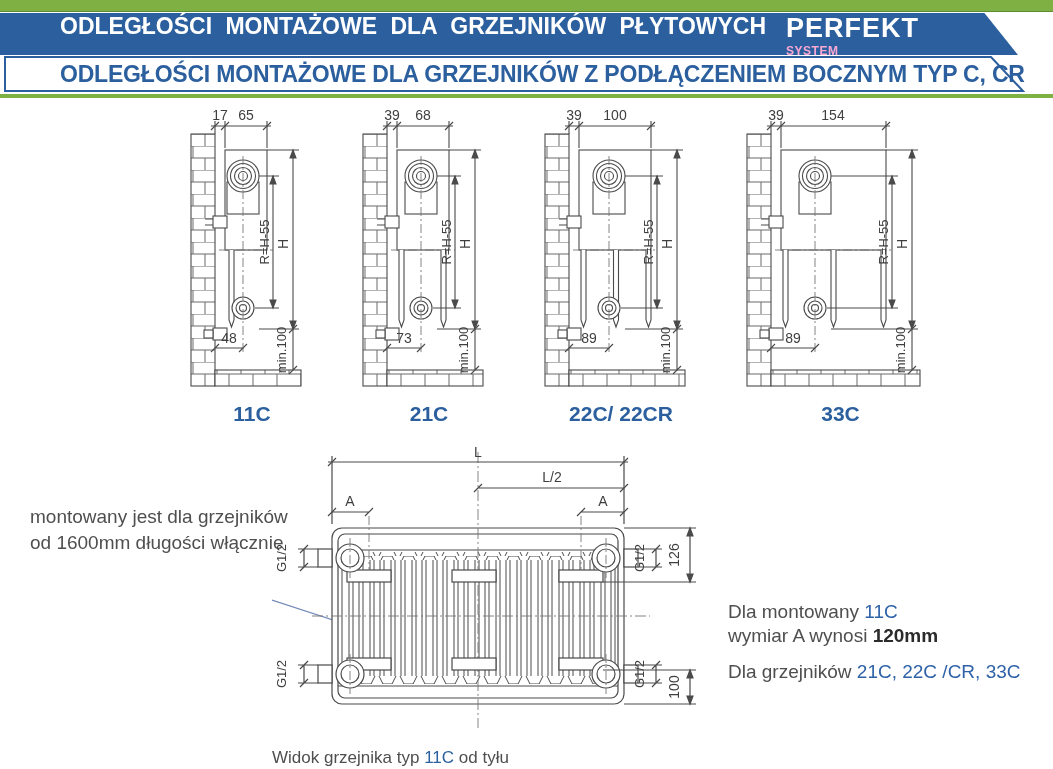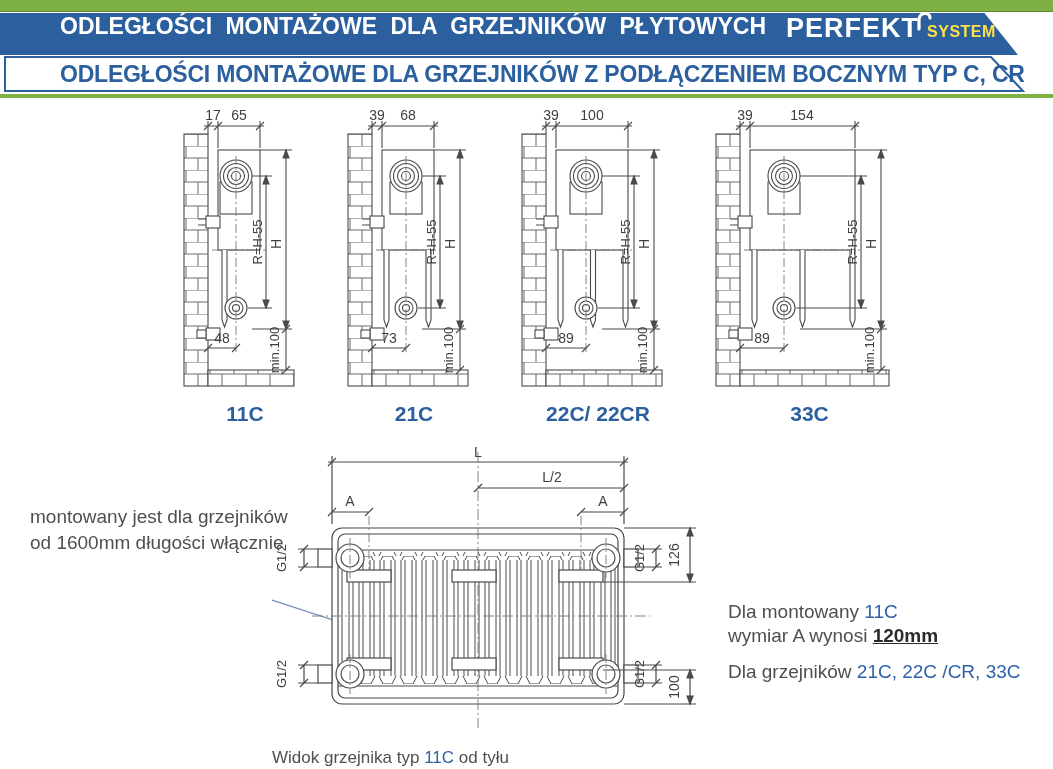--- a/index.html
+++ b/index.html
@@ -5,52 +5,52 @@
   * { margin:0; padding:0; box-sizing:border-box; }
   body { width:1053px; height:769px; background:#fff; font-family:"Liberation Sans", sans-serif; }
   .page { position:relative; width:1053px; height:769px; background:#ffffff; overflow:hidden; }
 
   
   .green-strip { position:absolute; top:0; left:0; width:1053px; height:12px; background:#7fb043; border-bottom:1px solid #5f8c31; }
   .banner-blue { position:absolute; top:13px; left:0; width:1018px; height:42px; background:#2b5f9e;
                  clip-path:polygon(0 0, 96.7% 0, 100% 100%, 0 100%);
                  display:flex; padding-left:60px; }
   .page-title { color:#ffffff; font-size:23px; font-weight:700; letter-spacing:0px; word-spacing:7px; white-space:nowrap; }
-  .logo { display:flex; align-items:baseline; margin-left:20px; position:relative; }
+  .logo { display:flex; align-items:baseline; margin-left:20px; position:relative;flex-direction:column; }
   .logo-brand { color:#ffffff; font-size:27px; font-weight:700; letter-spacing:1px; }
   .logo-hook { position:relative; top:-6px; left:-4px; }
-  .logo-suffix { color:#fde047; font-size:16px; font-weight:700; letter-spacing:0.5px; margin-left:-10px; }
+  .logo-suffix { color:#f9a8d4; font-size:12px; font-weight:700; letter-spacing:0.5px; margin-left:-10px; }
 
   .banner-white { position:absolute; top:56px; left:4px; width:1022px; height:37px; }
   .banner-white svg.outline { position:absolute; top:0; left:0; }
   .subtitle { position:absolute; top:0; left:56px; height:36px; line-height:36px; color:#2b5f9e;
               font-size:23px; font-weight:700; letter-spacing:-0.2px; white-space:nowrap; }
   .green-line { position:absolute; top:94px; left:0; width:1053px; height:4px; background:#7fb043; }
 
   
-  .diagram-row { position:absolute; top:98px; left:170px; display:flex; gap:14px; align-items:flex-start; }
+  .diagram-row { position:absolute; top:98px; left:177px; display:flex; gap:22px; align-items:flex-start; }
   .sv { display:flex; flex-direction:column; align-items:center; }
   .type-label { margin-top:4px; font-size:21px; font-weight:700; color:#2b5f9e; }
 
   svg text { font-family:"Liberation Sans", sans-serif; fill:#3f3f3f; }
   svg .dim { font-size:14px; }
   svg .dimr { font-size:13px; }
 
   .back-view { position:absolute; top:436px; left:272px; width:450px; }
   .caption { margin-top:8px; width:450px; text-align:left; font-size:17px; color:#4f4f4f; }
   .caption .blue { color:#2b5f9e; }
 
   .annotation { position:absolute; top:504px; left:30px; width:290px; font-size:19px; line-height:26px; color:#4f4f4f; }
 
   .notes { position:absolute; top:600px; left:728px; width:300px; font-size:19px; line-height:24px; color:#4f4f4f; }
   .notes-heading { margin-bottom:12px; }
   .notes p { margin-bottom:0; }
   .notes .spacer { height:12px; }
   .notes .blue { color:#2e62a8; }
-  .notes .val { color:#2b2b2b; font-weight:700;text-decoration:underline; }
+  .notes .val { color:#2b2b2b; font-weight:700; }
 </style>
 </head>
 <body>
 
 <div class="page">
 
   <div class="green-strip"></div>
 
   <div class="banner-blue">
     <span class="page-title">ODLEGŁOŚCI MONTAŻOWE DLA GRZEJNIKÓW PŁYTOWYCH</span>

